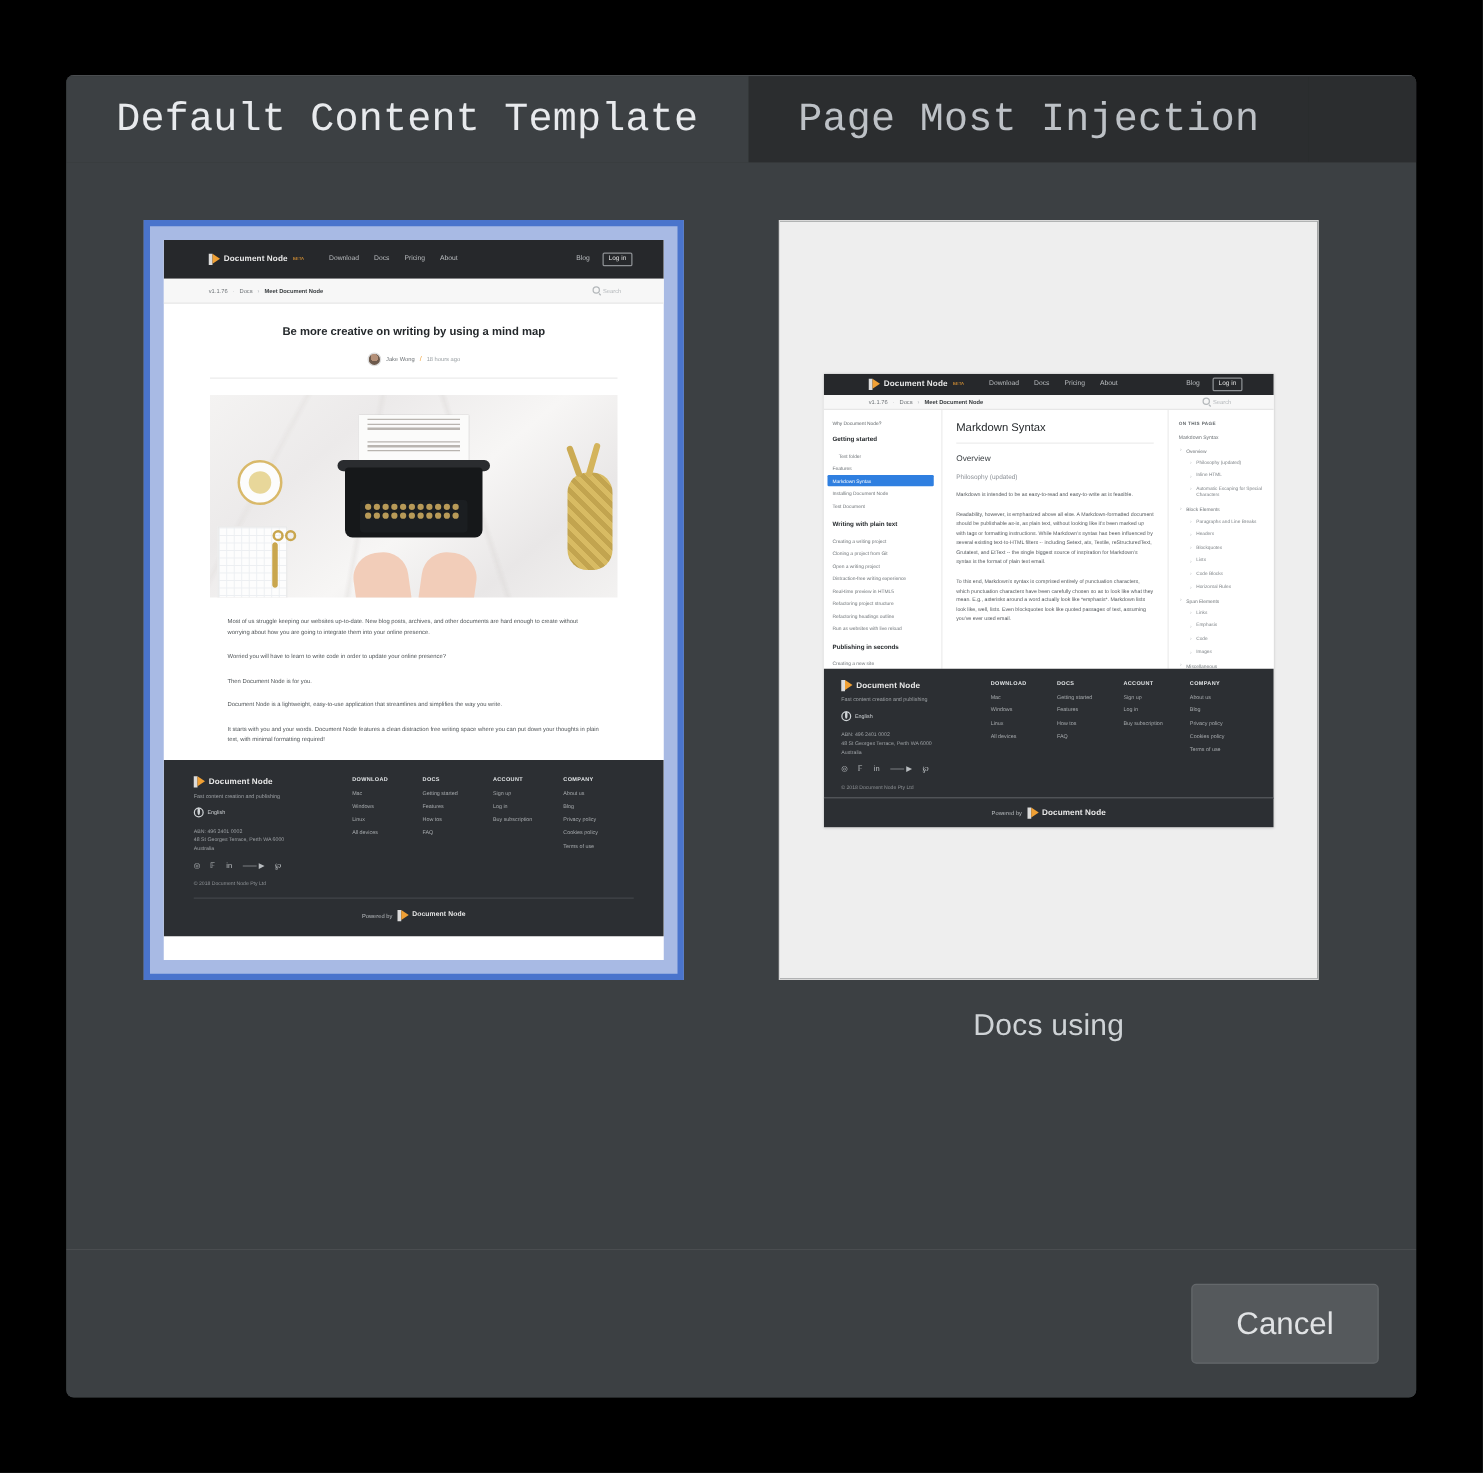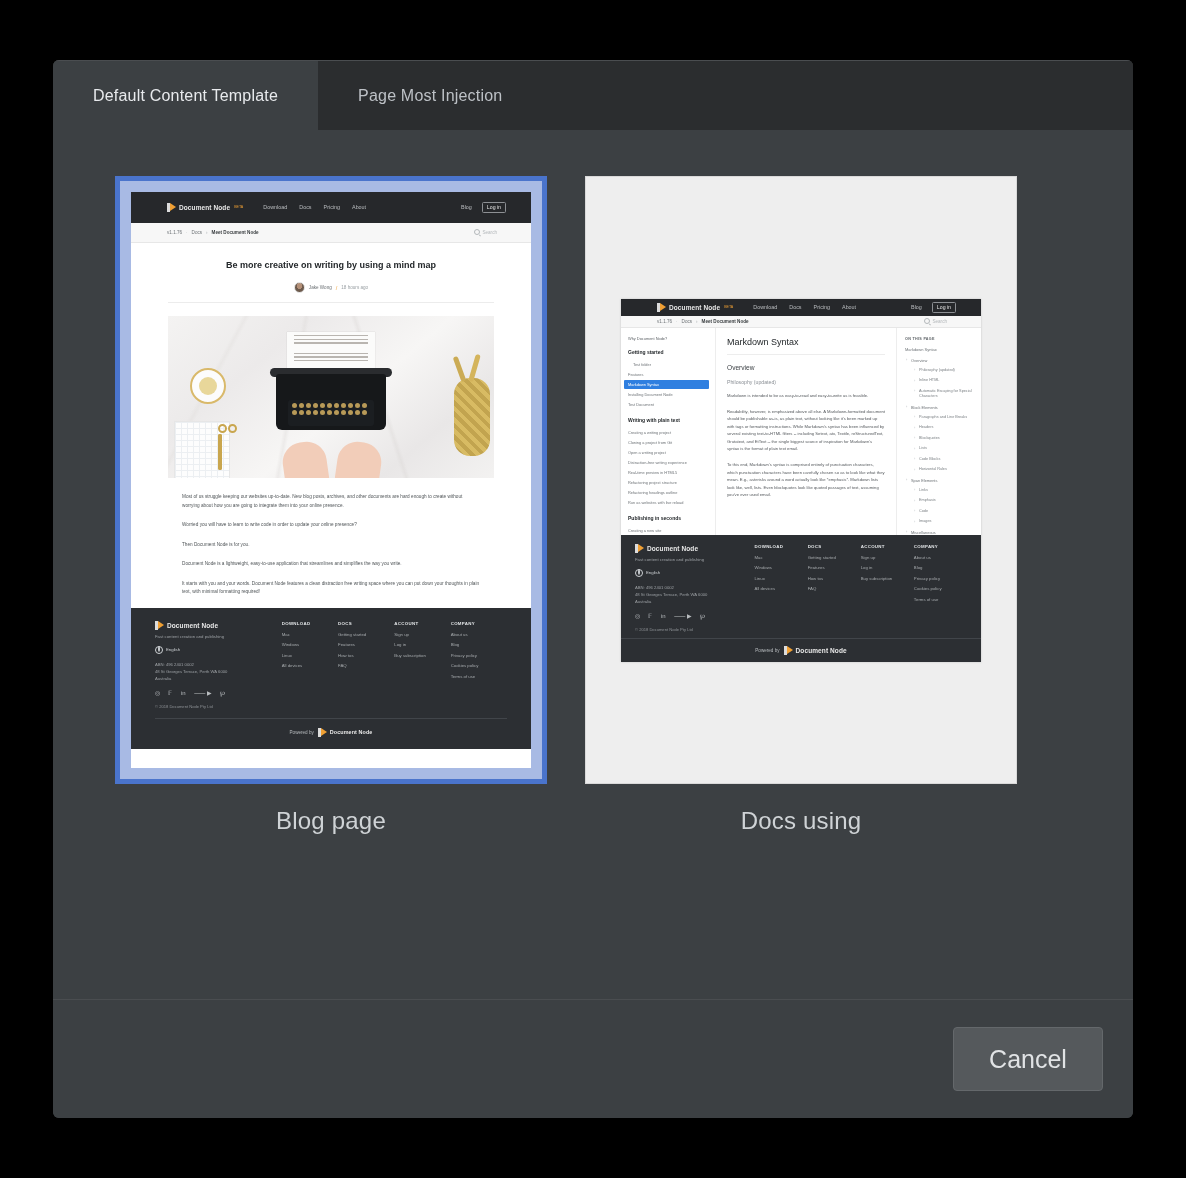--- a/index.html
+++ b/index.html
@@ -55,41 +55,42 @@
   .tabs{
     flex:0 0 69px;
     height:69px;
     display:flex;
     background:#2b2d2f;
     border-top:1px solid #4a4d50;
   }
   .tab{
     display:flex;align-items:center;
     padding:0 40px;
-    font-size:16px;
+    font-size:32px;
     color:#bdc1c6;
     cursor:pointer;
     background:#2b2d2f;
     letter-spacing:.2px;
+    font-family:Liberation Mono, monospace;
   }
   .tab.active{
     background:#3c4043;
     color:#e8eaed;
   }
   .tabs-filler{flex:1;background:#2b2d2f;}
 
   
   .dlg-body{
     flex:1 1 auto;
     background:#3c4043;
     position:relative;
   }
   .cards{
     display:flex;
-    gap:38px;
+    gap:76px;
     padding:46px 0 0 62px;
   }
   .card{
     width:432px;
     cursor:pointer;
   }
   .thumb-wrap{
     width:432px;height:608px;
     box-sizing:border-box;
     background:#86efac;
@@ -509,21 +510,20 @@
                 <span>Powered by</span>
                 <span class="brand">
                   <span class="brand-mark"></span>
                   <span class="brand-name">Document Node</span>
                 </span>
               </div>
             </div>
 
           </div>
         </div>
-        <div class="card-label">Blog page</div>
       </div>
 
       <div class="card">
         <div class="thumb-wrap">
           <div class="docs-outer">
             <div class="docs-site">
 
               <div class="mini-nav" style="height:17px;flex:0 0 17px">
                 <div class="brand">
                   <span class="brand-mark"></span>

